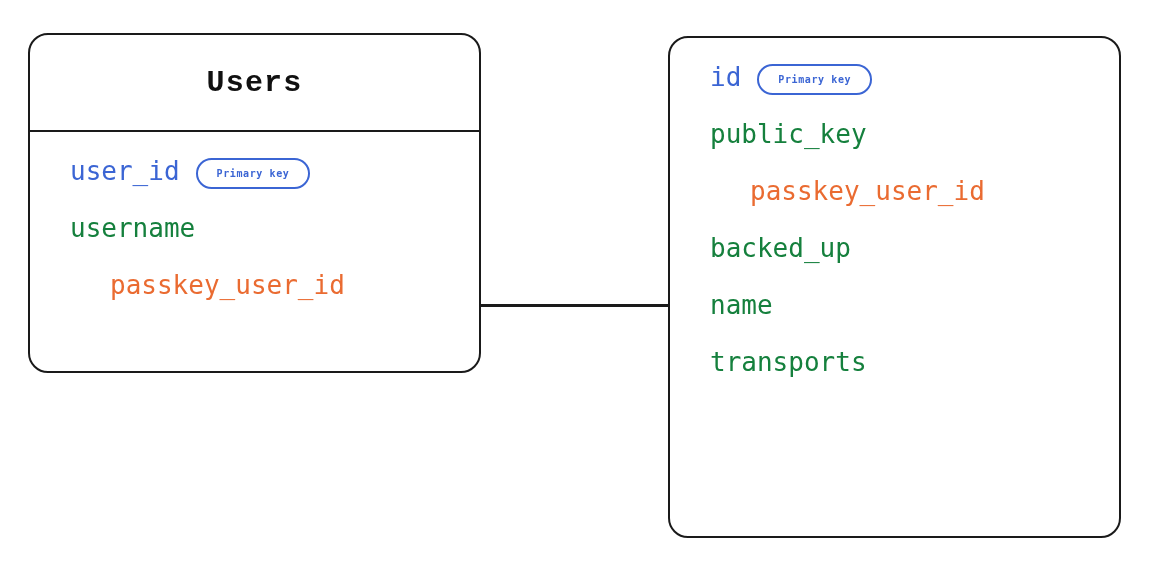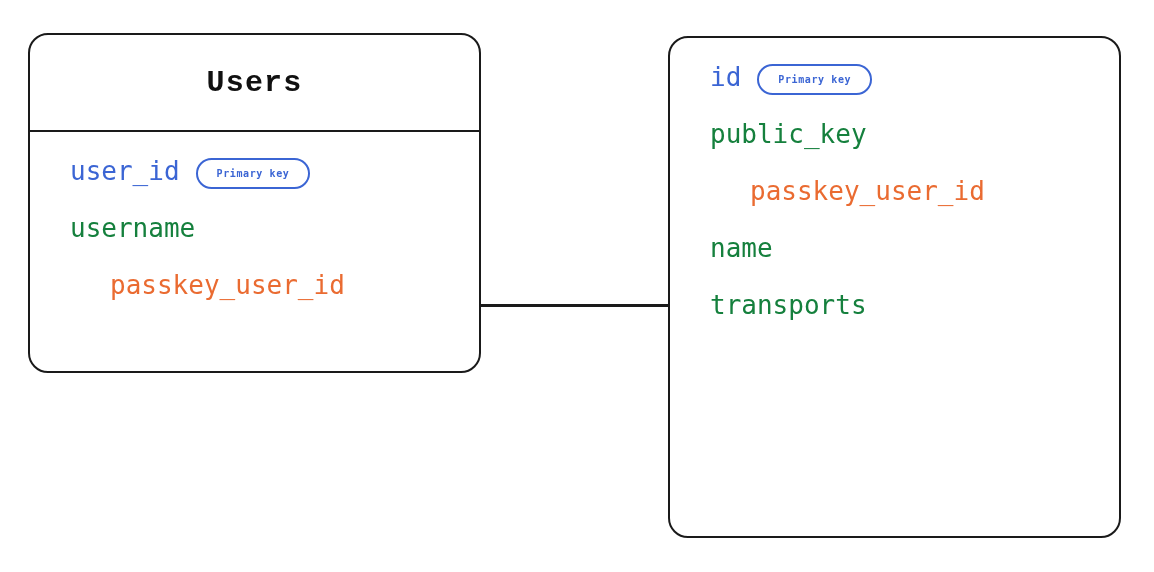--- a/index.html
+++ b/index.html
@@ -161,20 +161,23 @@
       </div>
 
       <div class="field-row">
         <span class="field-name plain">public_key</span>
       </div>
 
       <div class="field-row">
         <span class="field-name fk">passkey_user_id</span>
       </div>
 
+      <div class="field-row">
+        <span class="field-name plain">backed_up</span>
+      </div>
 
       <div class="field-row">
         <span class="field-name plain">name</span>
       </div>
 
       <div class="field-row">
         <span class="field-name plain">transports</span>
       </div>
 
     </div>

